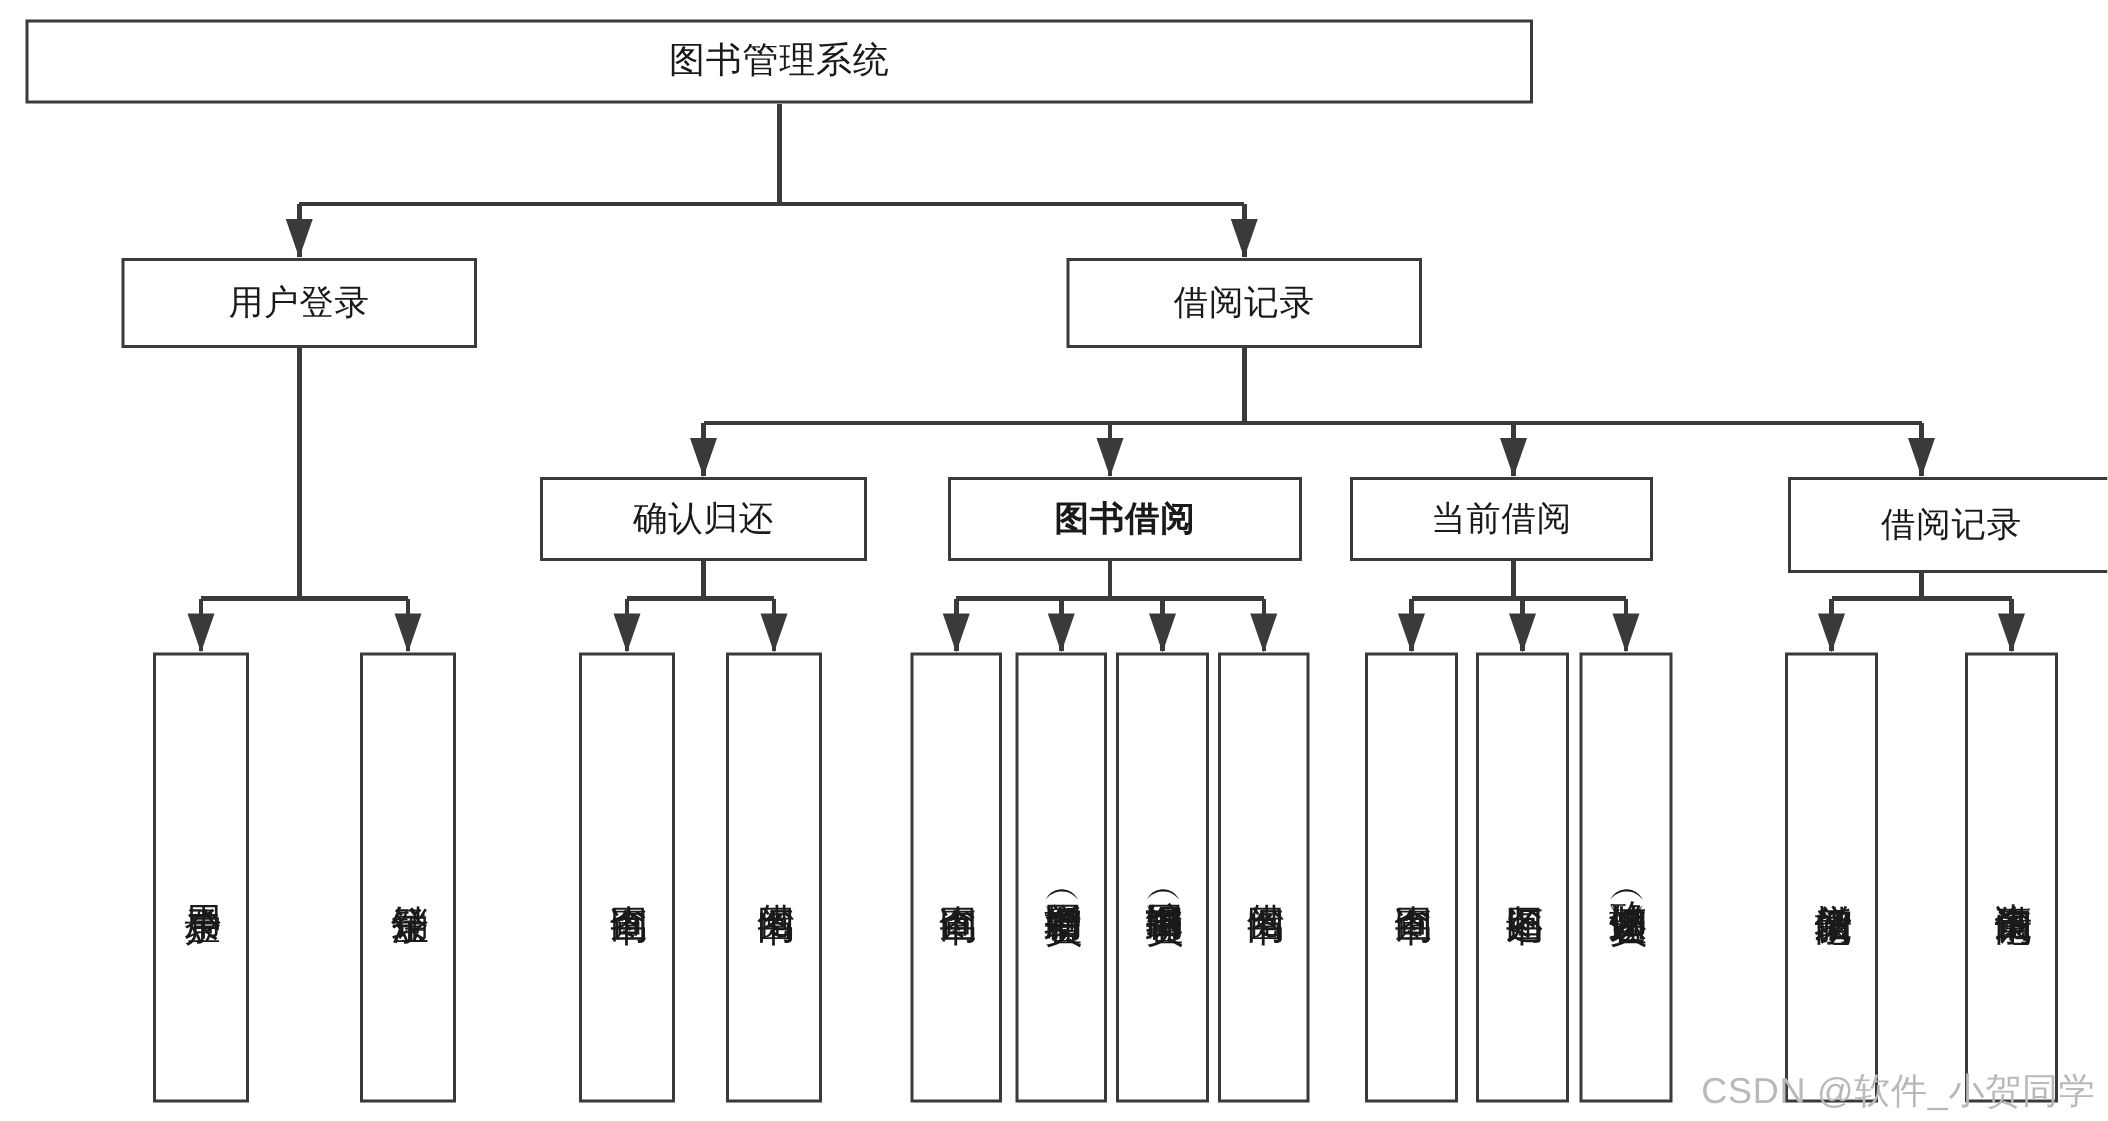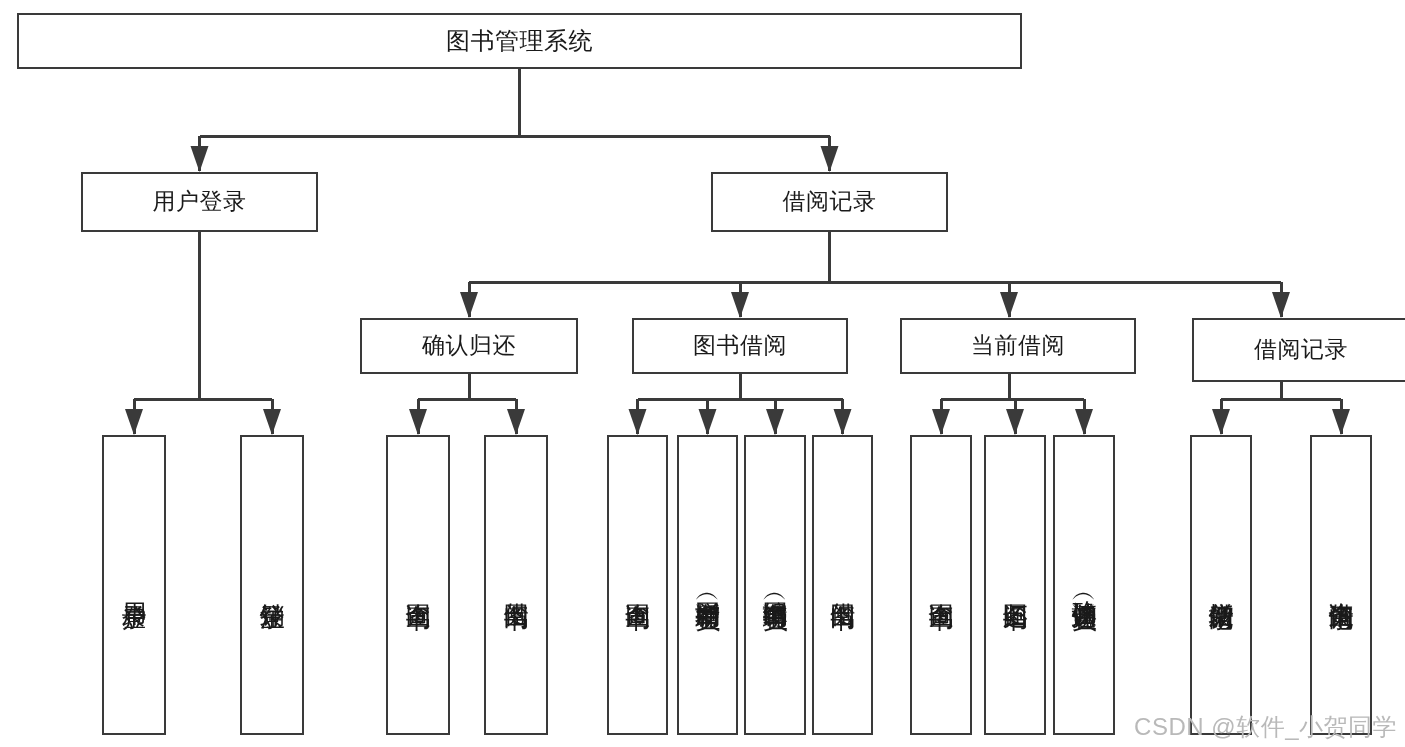--- a/index.html
+++ b/index.html
@@ -137,24 +137,24 @@
       </div>
       <div class="node horizontal" style="left: 81px; top: 172px; width: 237px; height: 60px;">
         <span class="node-label">用户登录</span>
       </div>
       <div class="node horizontal" style="left: 711px; top: 172px; width: 237px; height: 60px;">
         <span class="node-label">借阅记录</span>
       </div>
       <div class="node horizontal" style="left: 360px; top: 318px; width: 218px; height: 56px;">
         <span class="node-label">确认归还</span>
       </div>
-      <div class="node horizontal" style="left: 632px; top: 318px; width: 216px; height: 56px;">
+      <div class="node horizontal" style="left: 632px; top: 318px; width: 236px; height: 56px; font-weight: bold;">
         <span class="node-label">图书借阅</span>
       </div>
-      <div class="node horizontal" style="left: 900px; top: 318px; width: 236px; height: 56px;">
+      <div class="node horizontal" style="left: 900px; top: 318px; width: 202px; height: 56px;">
         <span class="node-label">当前借阅</span>
       </div>
       <div class="node horizontal" style="left: 1192px; top: 318px; width: 218px; height: 64px;">
         <span class="node-label">借阅记录</span>
       </div>
       <div class="node vertical" style="left: 102px; top: 435px; width: 64px; height: 300px;">
         <span class="node-label">用户登录</span>
       </div>
       <div class="node vertical" style="left: 240px; top: 435px; width: 64px; height: 300px;">
         <span class="node-label">注销登录</span>

